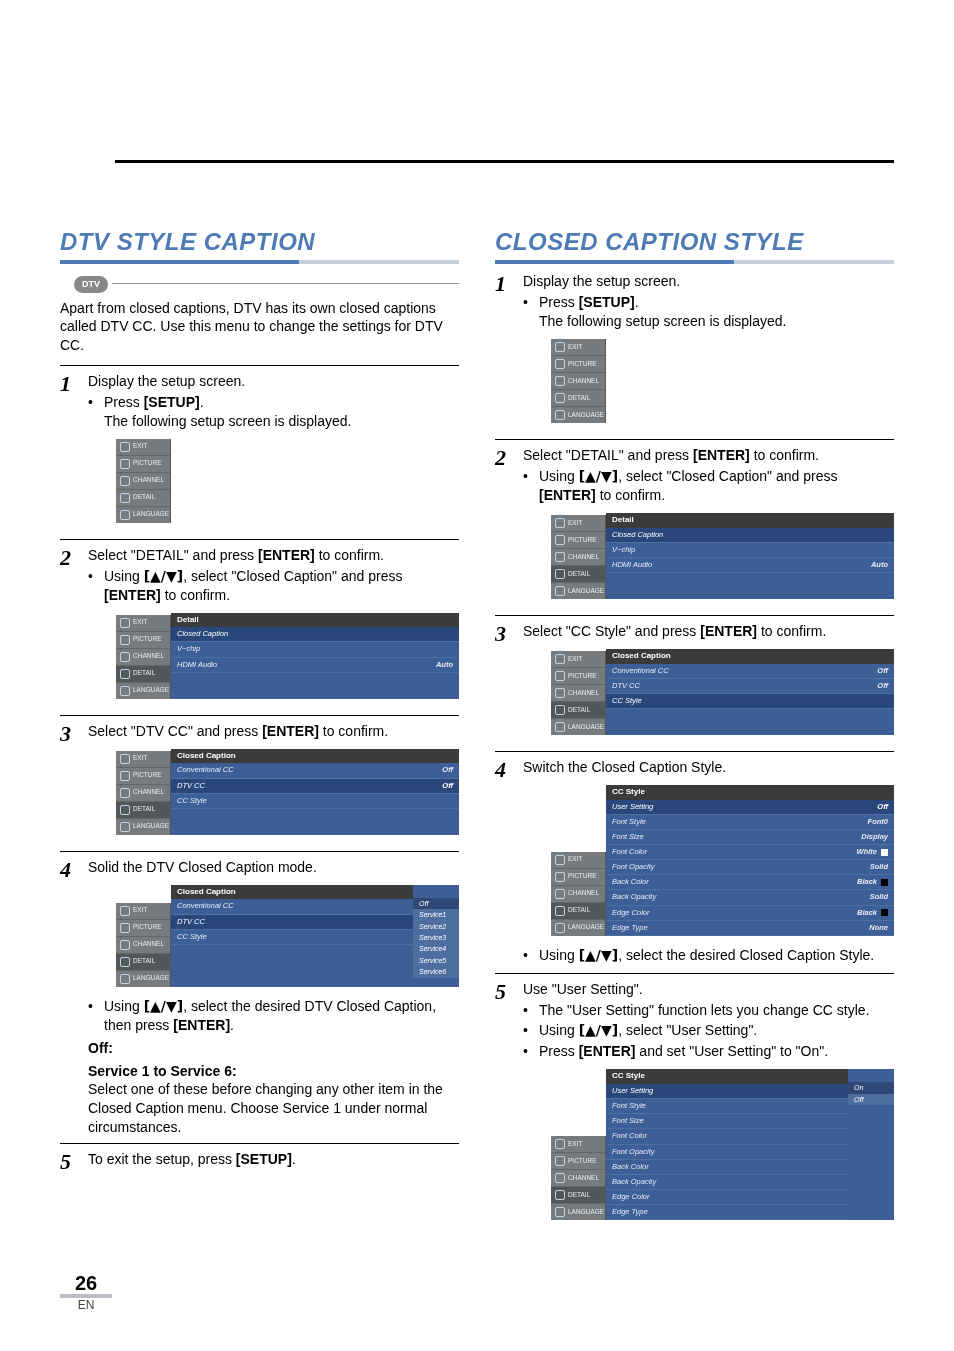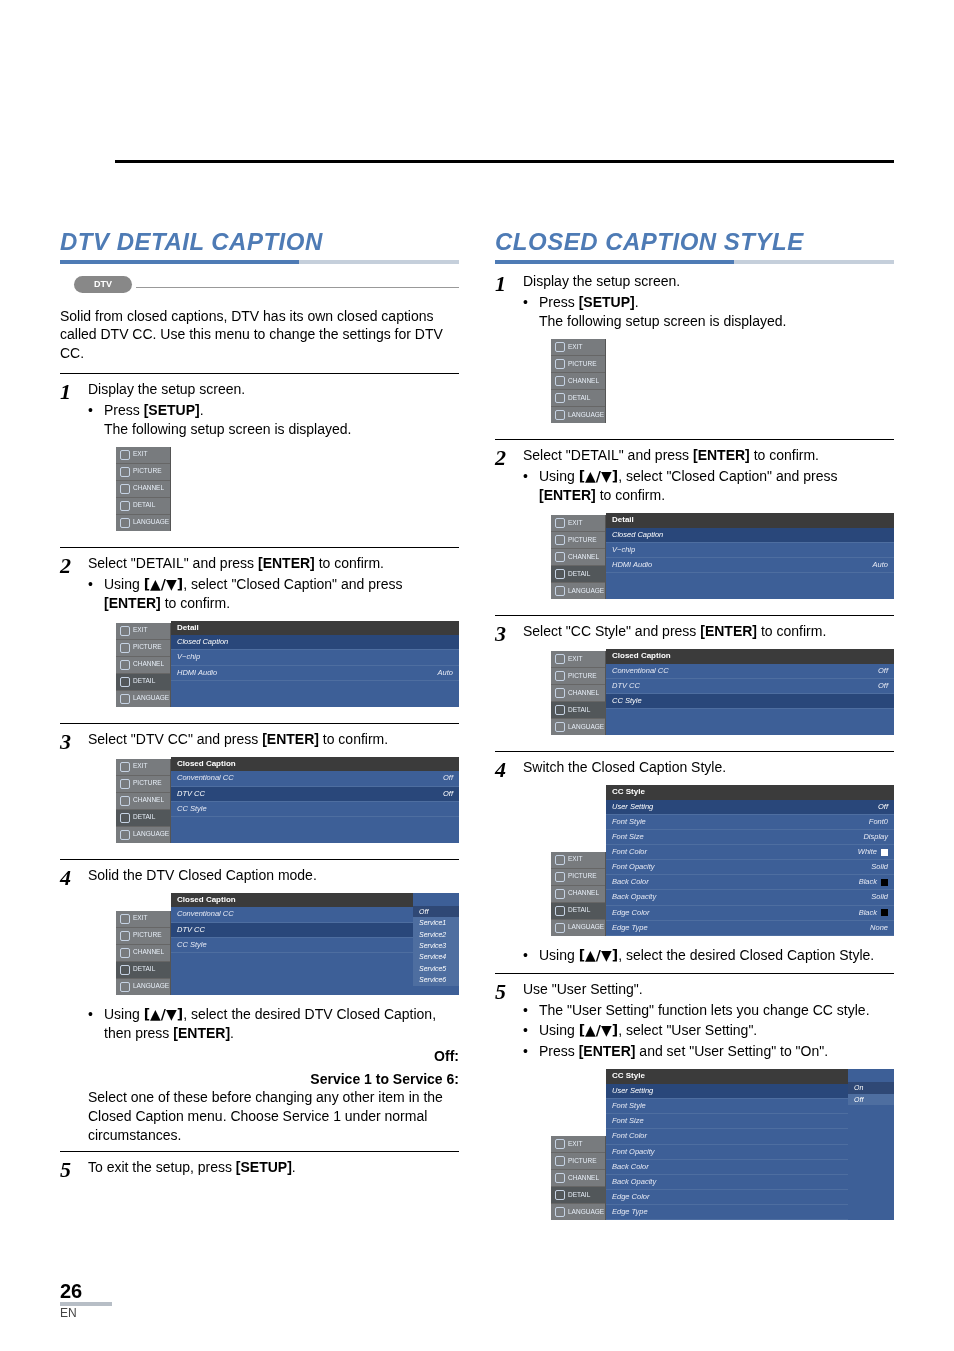--- a/index.html
+++ b/index.html
@@ -50,23 +50,23 @@
     margin-bottom: 8px;
   }
   .title-underline .dark { flex: 0 0 60%; background: #4E7BB5; }
   .title-underline .light { flex: 1; background: #c5cfdb; }
   .dtv-badge {
     display: inline-block;
     background: #888;
     color: #fff;
     font-size: 9px;
     font-weight: bold;
-    padding: 2px 20px;
+    padding: 2px 8px;
     border-radius: 9px;
-    margin: 4px 0 10px 14px;
+    margin: 4px 0 2px 14px;
   }
   .badge-line {
     display:flex; align-items:center; gap:4px;
   }
   .badge-line .thinrule { flex:1; height:1px; background:#999; }
   .intro { margin: 4px 0 10px 0; }
   .step-rule {
     height: 1px;
     background: #000;
     margin: 6px 0 6px 0;
@@ -87,21 +87,21 @@
     padding-top: 1px;
   }
   .step-body { flex: 1; }
   .bullet {
     display: flex;
     gap: 6px;
     margin: 2px 0;
   }
   .bullet .dot { width: 10px; flex-shrink:0; }
   .bullet .txt {}
-  .sub-heading { font-weight: bold; margin-top:4px;text-align:right; }
+  .sub-heading { font-weight: bold; margin-top:4px; }
   .arrows { font-family: 'DejaVu Sans','Segoe UI Symbol',sans-serif; }
   
   .osd-wrap { margin: 8px 0 10px 28px; }
   .osd {
     display: flex;
     align-items: flex-end;
   }
   .osd-side {
     width: 55px;
     background: #787b7e;
@@ -138,61 +138,61 @@
   }
   .osd-row {
     display:flex; justify-content:space-between;
     font-size:7.5px;
     color:#e7eaf4;
     border-bottom:1px solid #4e6ea0;
     padding:2px 6px;
     font-style: italic;
   }
   .osd-row.hl { background:#29477a; color:#fff; }
-  .osd-row .val { font-style: italic; padding-left:8px;}
+  .osd-row .val { font-style: italic; padding-left:8px;font-weight:bold;}
   .osd-swatch{width:7px;height:7px;display:inline-block;margin-left:4px;vertical-align:middle;}
   .osd-sub {
     background:#4e6ea0;
     color:#fff;
     font-size:7px;
     padding:1px 6px;
     font-style: italic;
   }
   .osd-sub.hl{background:#2f4875;}
   .osd-spacer{height:26px;}
   
   .pagenum-box{
-    position:absolute; bottom:30px; left:60px;
-    width:52px; text-align:left;
+    position:absolute; bottom:38px; left:60px;
+    width:52px; text-align:center;
   }
   .pagenum-box .pg{font-size:20px;font-weight:bold;}
   .pagenum-box .bar{height:4px;background:#b7bec6;margin-top:-3px}
   .pagenum-box .en{font-size:12px;color:#444;display:block;margin-top:-1px}
 </style>
 </head>
 <body>
 
 <div class="page">
   <div class="hr-top"></div>
 
   <div class="columns">
 
     <div class="col col-left">
-      <h2 class="section-title">DTV DETAIL CAPTION</h2>
+      <h2 class="section-title">DTV STYLE CAPTION</h2>
       <div class="title-underline">
           <div class="dark"></div>
           <div class="light"></div>
         </div>
 
       <div class="badge-line">
         <span class="dtv-badge">DTV</span>
         <span class="thinrule"></span>
       </div>
 
-      <p class="intro">Solid from closed captions, DTV has its own closed captions called DTV CC. Use this menu to change the settings for DTV CC.</p>
+      <p class="intro">Apart from closed captions, DTV has its own closed captions called DTV CC. Use this menu to change the settings for DTV CC.</p>
 
       <div class="step-rule"></div>
 
       <div class="step">
         <div class="step-num">1</div>
         <div class="step-body">
           <div>Display the setup screen.</div>
           <div class="bullet">
               <span class="dot">•</span>
               <span class="txt">

